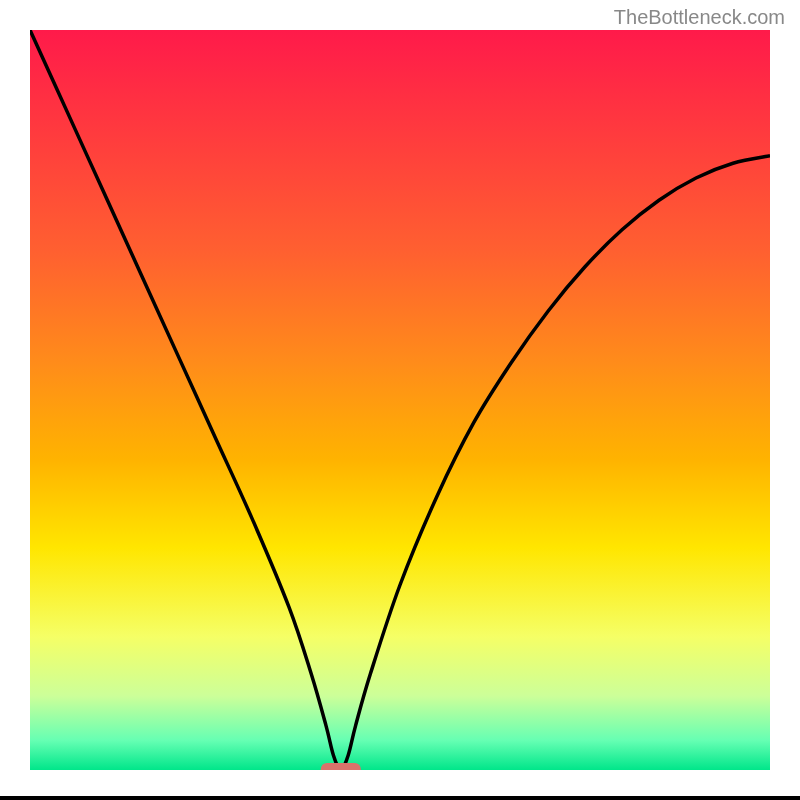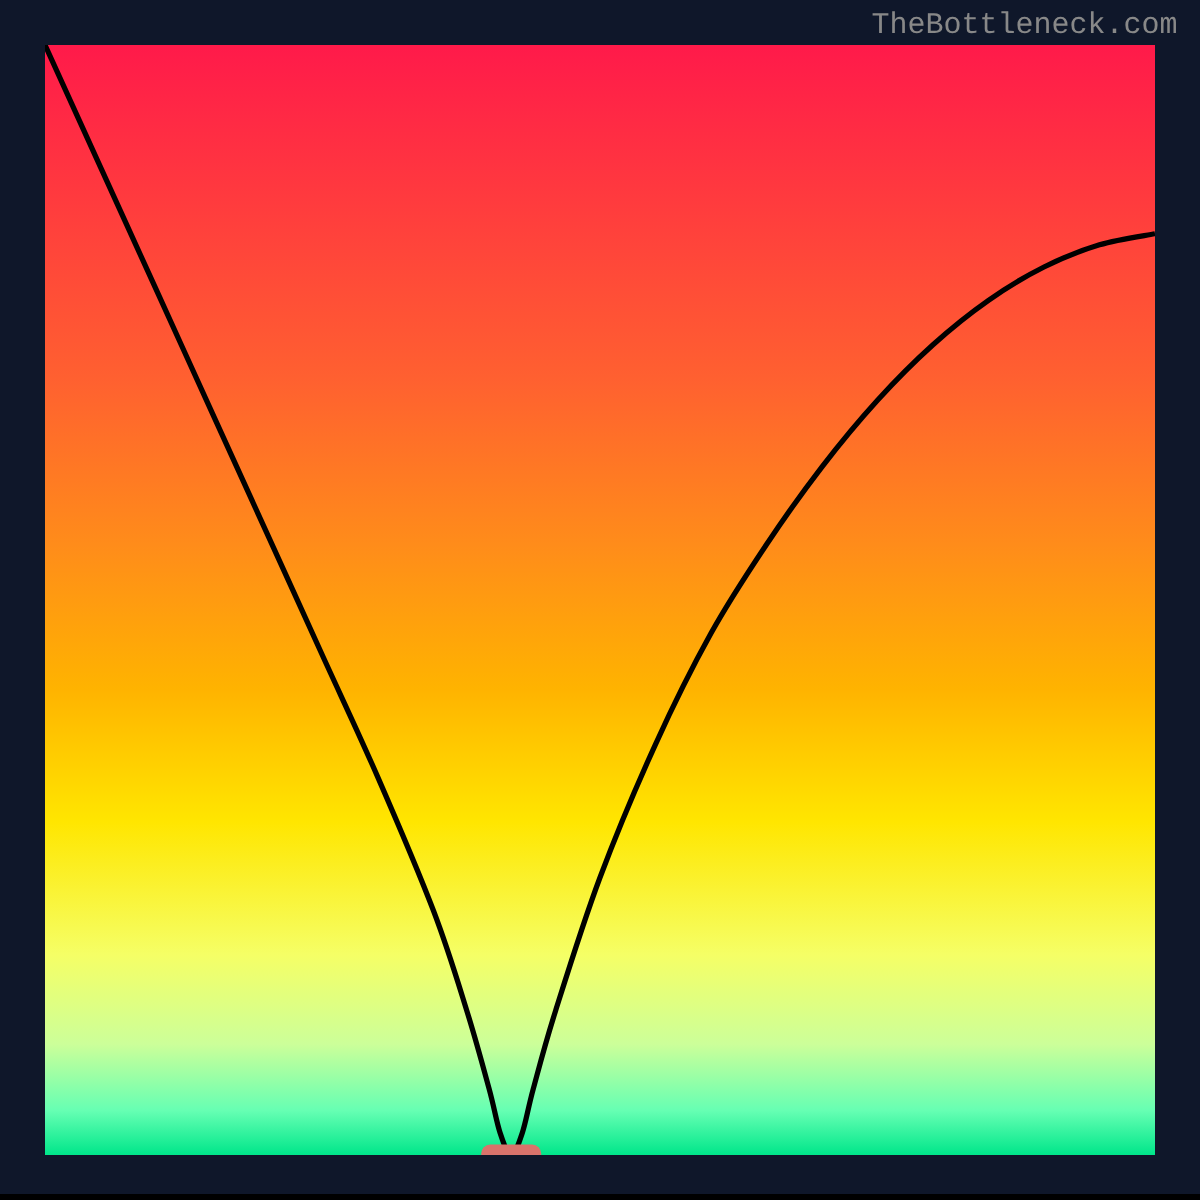--- a/index.html
+++ b/index.html
@@ -8,22 +8,21 @@
     background: #000;
     width: 800px;
     height: 800px;
     overflow: hidden;
     font-family: Arial, sans-serif;
   }
   .container {
     width: 800px;
     height: 796px;
     position: relative;
-    background: #0f172a;
-    font-family: Liberation Mono, monospace;
+    background: #ffffff;
   }
   .plot-area {
     position: absolute;
     left: 30px;
     top: 30px;
     width: 740px;
     height: 740px;
   }
   .watermark {
     position: absolute;

